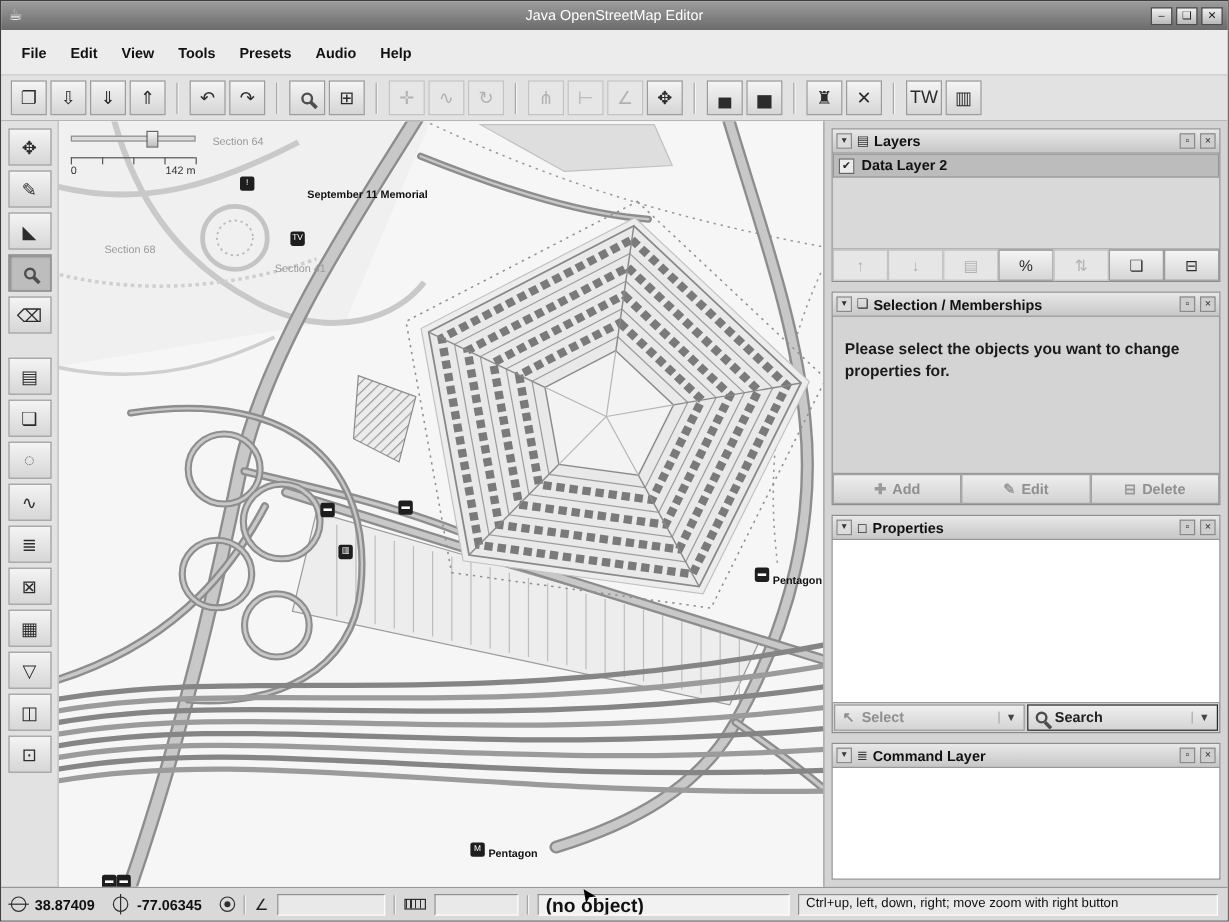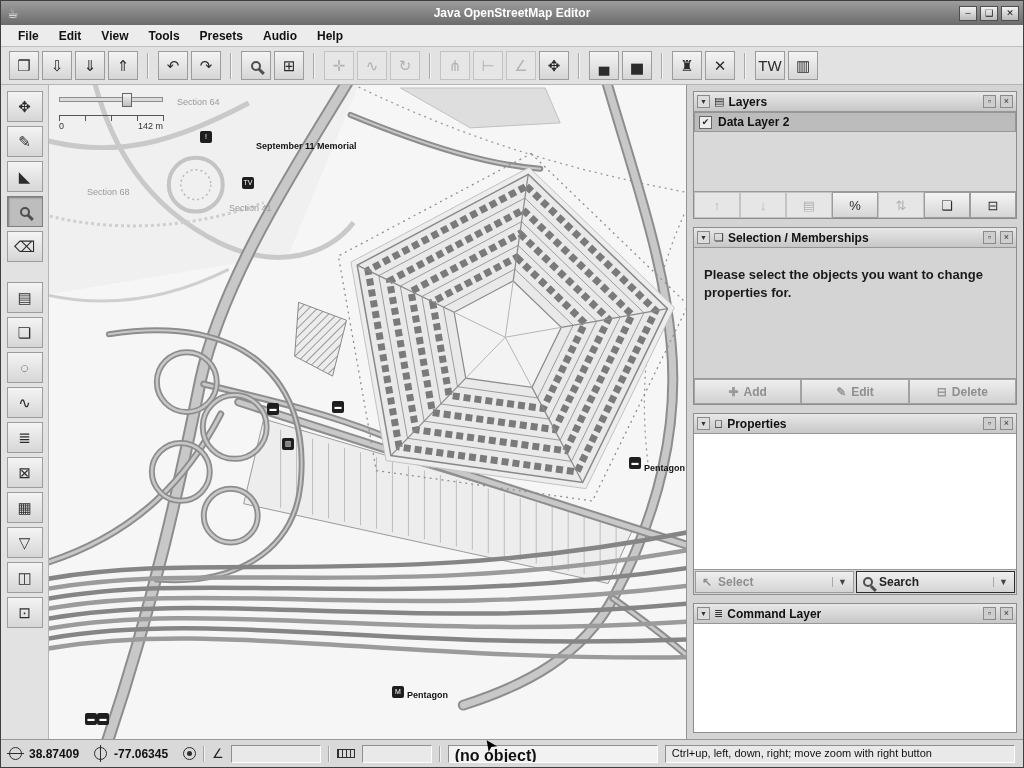--- a/index.html
+++ b/index.html
@@ -3,26 +3,26 @@
 <meta charset="utf-8">
 <style>
   *{margin:0;padding:0;box-sizing:border-box;}
   html,body{width:1024px;height:768px;overflow:hidden;}
   body{font-family:"Liberation Sans","DejaVu Sans",sans-serif;font-size:12px;background:#6f6f6f;position:relative;}
   .window{width:1024px;height:768px;display:flex;flex-direction:column;border:1px solid #3f3f3f;background:#e4e4e4;}
 
   
   .titlebar{height:24px;background:linear-gradient(#9d9d9d,#6b6b6b);display:flex;align-items:center;padding:0 4px;position:relative;flex:0 0 auto;}
   .title-logo{color:#eee;font-size:13px;margin-left:2px;z-index:1;}
-  .title-text{position:absolute;left:0;right:0;text-align:center;color:#fff;font-weight:bold;font-size:12px;}
+  .title-text{position:absolute;left:0;right:0;text-align:center;color:#fff;font-weight:normal;font-size:12px;}
   .win-controls{margin-left:auto;display:flex;gap:3px;z-index:1;}
   .win-btn{width:18px;height:15px;background:linear-gradient(#f2f2f2,#b9b9b9);border:1px solid #4e4e4e;font-size:9px;line-height:12px;text-align:center;color:#1a1a1a;}
 
   
-  .menubar{height:22px;background:#ececec;display:flex;align-items:center;padding:0 8px;gap:2px;border-bottom:1px solid #c0c0c0;flex:0 0 auto;}
+  .menubar{height:38px;background:#ececec;display:flex;align-items:center;padding:0 8px;gap:2px;border-bottom:1px solid #c0c0c0;flex:0 0 auto;}
   .menu-item{padding:2px 9px;font-weight:bold;color:#111;font-size:12px;}
 
   
   .toolbar{height:38px;background:#e2e2e2;display:flex;align-items:center;padding:0 8px;gap:9px;border-bottom:1px solid #b5b5b5;flex:0 0 auto;}
   .tb-group{display:flex;gap:3px;}
   .tb-sep{width:2px;height:26px;border-left:1px solid #a8a8a8;border-right:1px solid #f4f4f4;}
   .tbtn,.lbtn,.laybtn{display:flex;align-items:center;justify-content:center;background:linear-gradient(#f4f4f4,#d6d6d6);border:1px solid #9c9c9c;color:#2c2c2c;font-size:15px;cursor:default;}
   .tbtn{width:30px;height:29px;}
   .tbtn.disabled,.lbtn.disabled,.laybtn.disabled{color:#b2b2b2;border-color:#c3c3c3;background:#e6e6e6;}
   .tbtn.active,.lbtn.active{background:#bdbdbd;border-color:#7e7e7e;box-shadow:inset 1px 1px 2px rgba(0,0,0,.35);}

